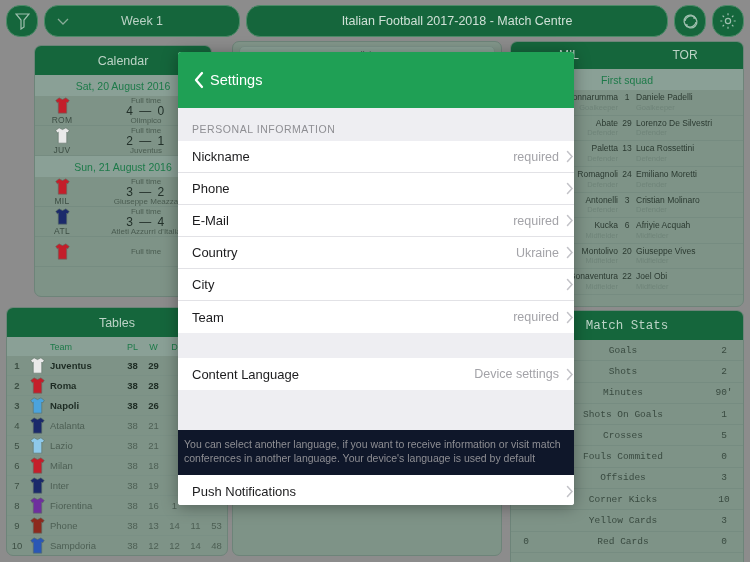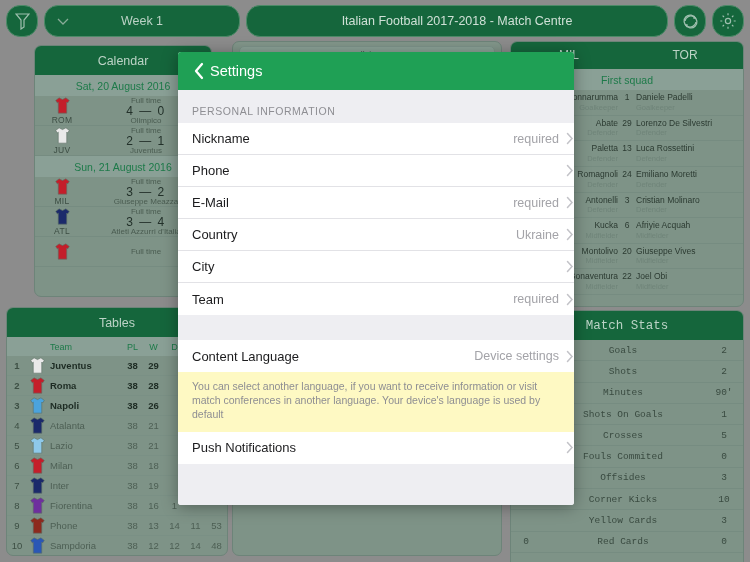--- a/index.html
+++ b/index.html
@@ -83,36 +83,36 @@
   .st-l { width: 30px; text-align: center; color: #3a4b41; }
   .st-c { flex: 1; text-align: center; color: #3a4b41; }
   .st-r { width: 38px; text-align: center; color: #3a4b41; }
 
   
   #modal {
     position: absolute; left: 178px; top: 52px; width: 396px; height: 453px;
     background: #eeeef2; border-radius: 3px; overflow: hidden;
     box-shadow: 0 2px 16px rgba(0,0,0,.35);
   }
-  .m-head { height: 38px; background: #1fa055; display: flex; align-items: center; padding-left: 10px; }
+  .m-head { height: 56px; background: #1fa055; display: flex; align-items: center; padding-left: 10px; }
   .m-back { width: 20px; height: 22px; display: flex; align-items: center; justify-content: center; }
   .m-title { color: #fff; font-size: 14.5px; margin-left: 2px; }
   .m-body { background: #eeeef2; height: 415px; }
   .m-group-label { padding: 15px 14px 6px; color: #8e8e93; font-size: 10.5px; letter-spacing: .55px; }
   .m-list { background: #fff; }
   .m-row {
     height: 32px; display: flex; align-items: center; padding: 0 0 0 14px;
     border-bottom: 1px solid #e2e2e6; background: #fff;
   }
   .m-row:last-child { border-bottom: none; }
   .m-label { flex: 1; font-size: 13px; color: #1c1c1e; }
   .m-value { font-size: 12.5px; color: #a3a3a8; margin-right: 7px; }
   .m-chev { color: #c3c3c8; font-size: 13px; line-height: 1; }
   .m-gap { height: 25px; background: #eeeef2; }
-  .m-note { padding: 7px 14px 10px; color: #8e8e93; font-size: 10.5px; line-height: 1.35; background: #fef9c3; }
+  .m-note { padding: 7px 6px 10px; color: #8e8e93; font-size: 10.5px; line-height: 1.35; background: #0f172a; margin-top: 40px; }
 </style>
 </head>
 <body>
 
 <div id="app">
 
   <div class="toolbar">
     <div class="tb-btn tb-icon-btn">
       <span>
         <svg class="ico" width="15" height="18" viewBox="0 0 15 18">

